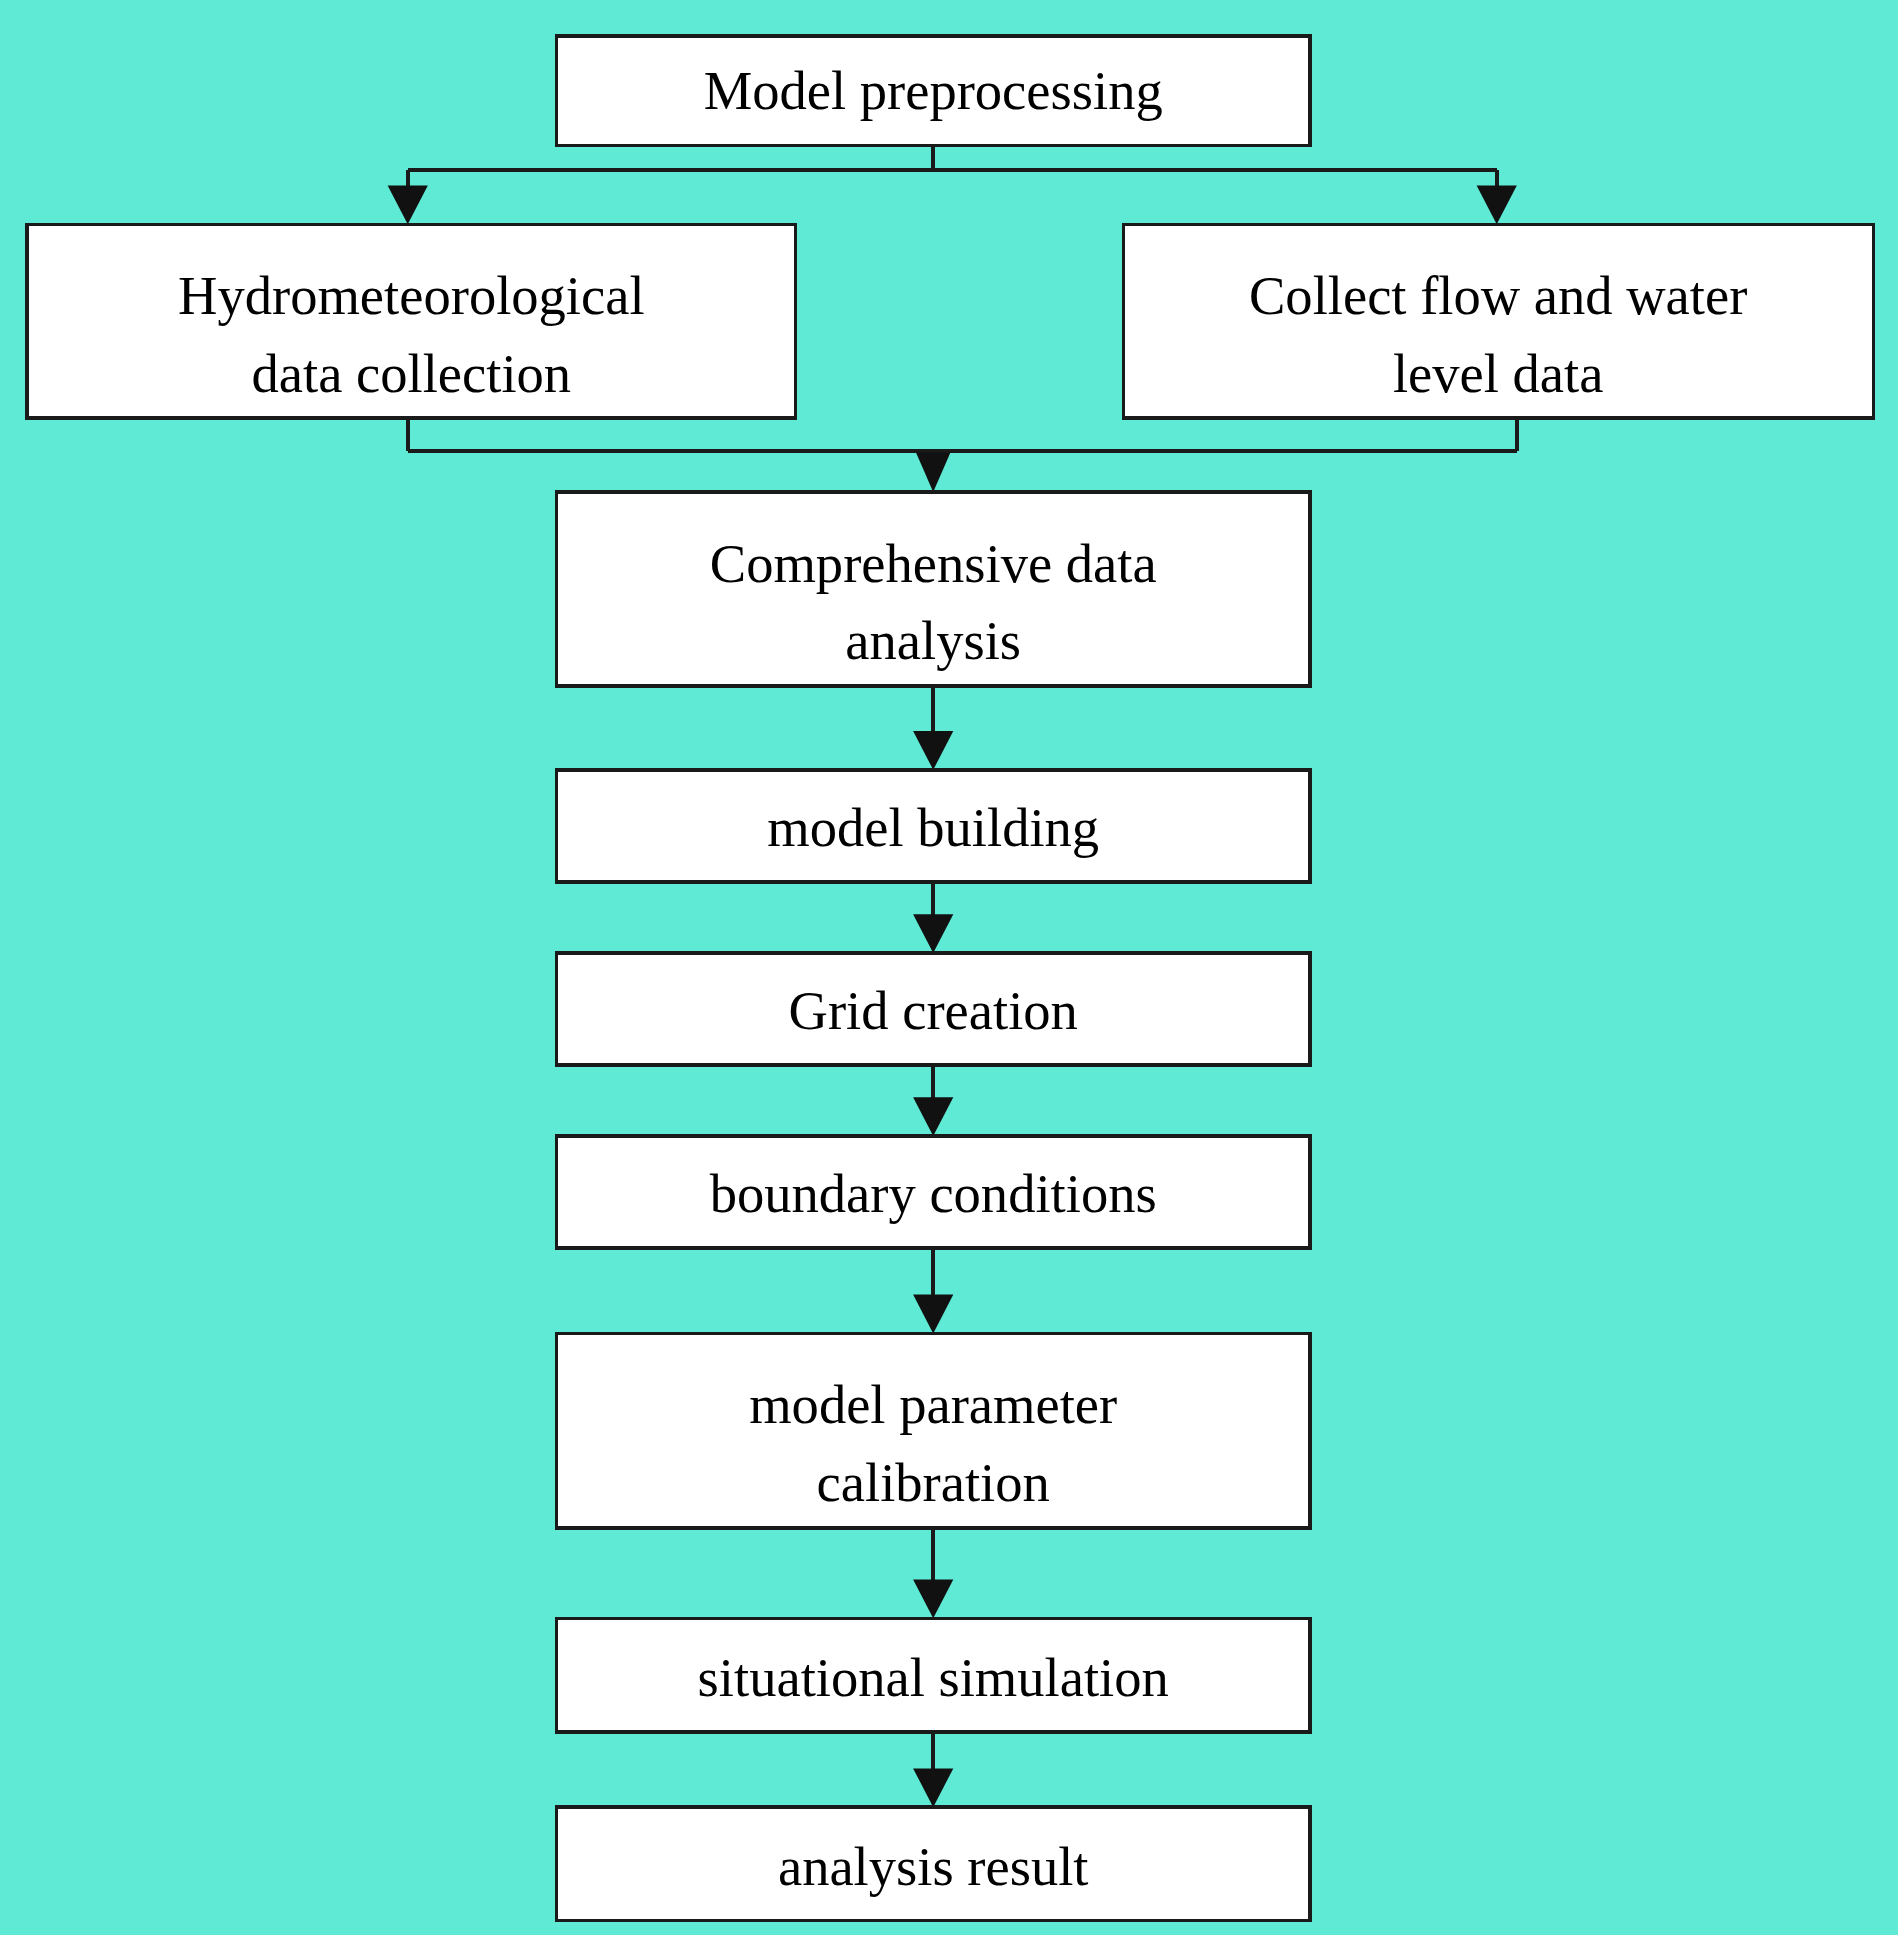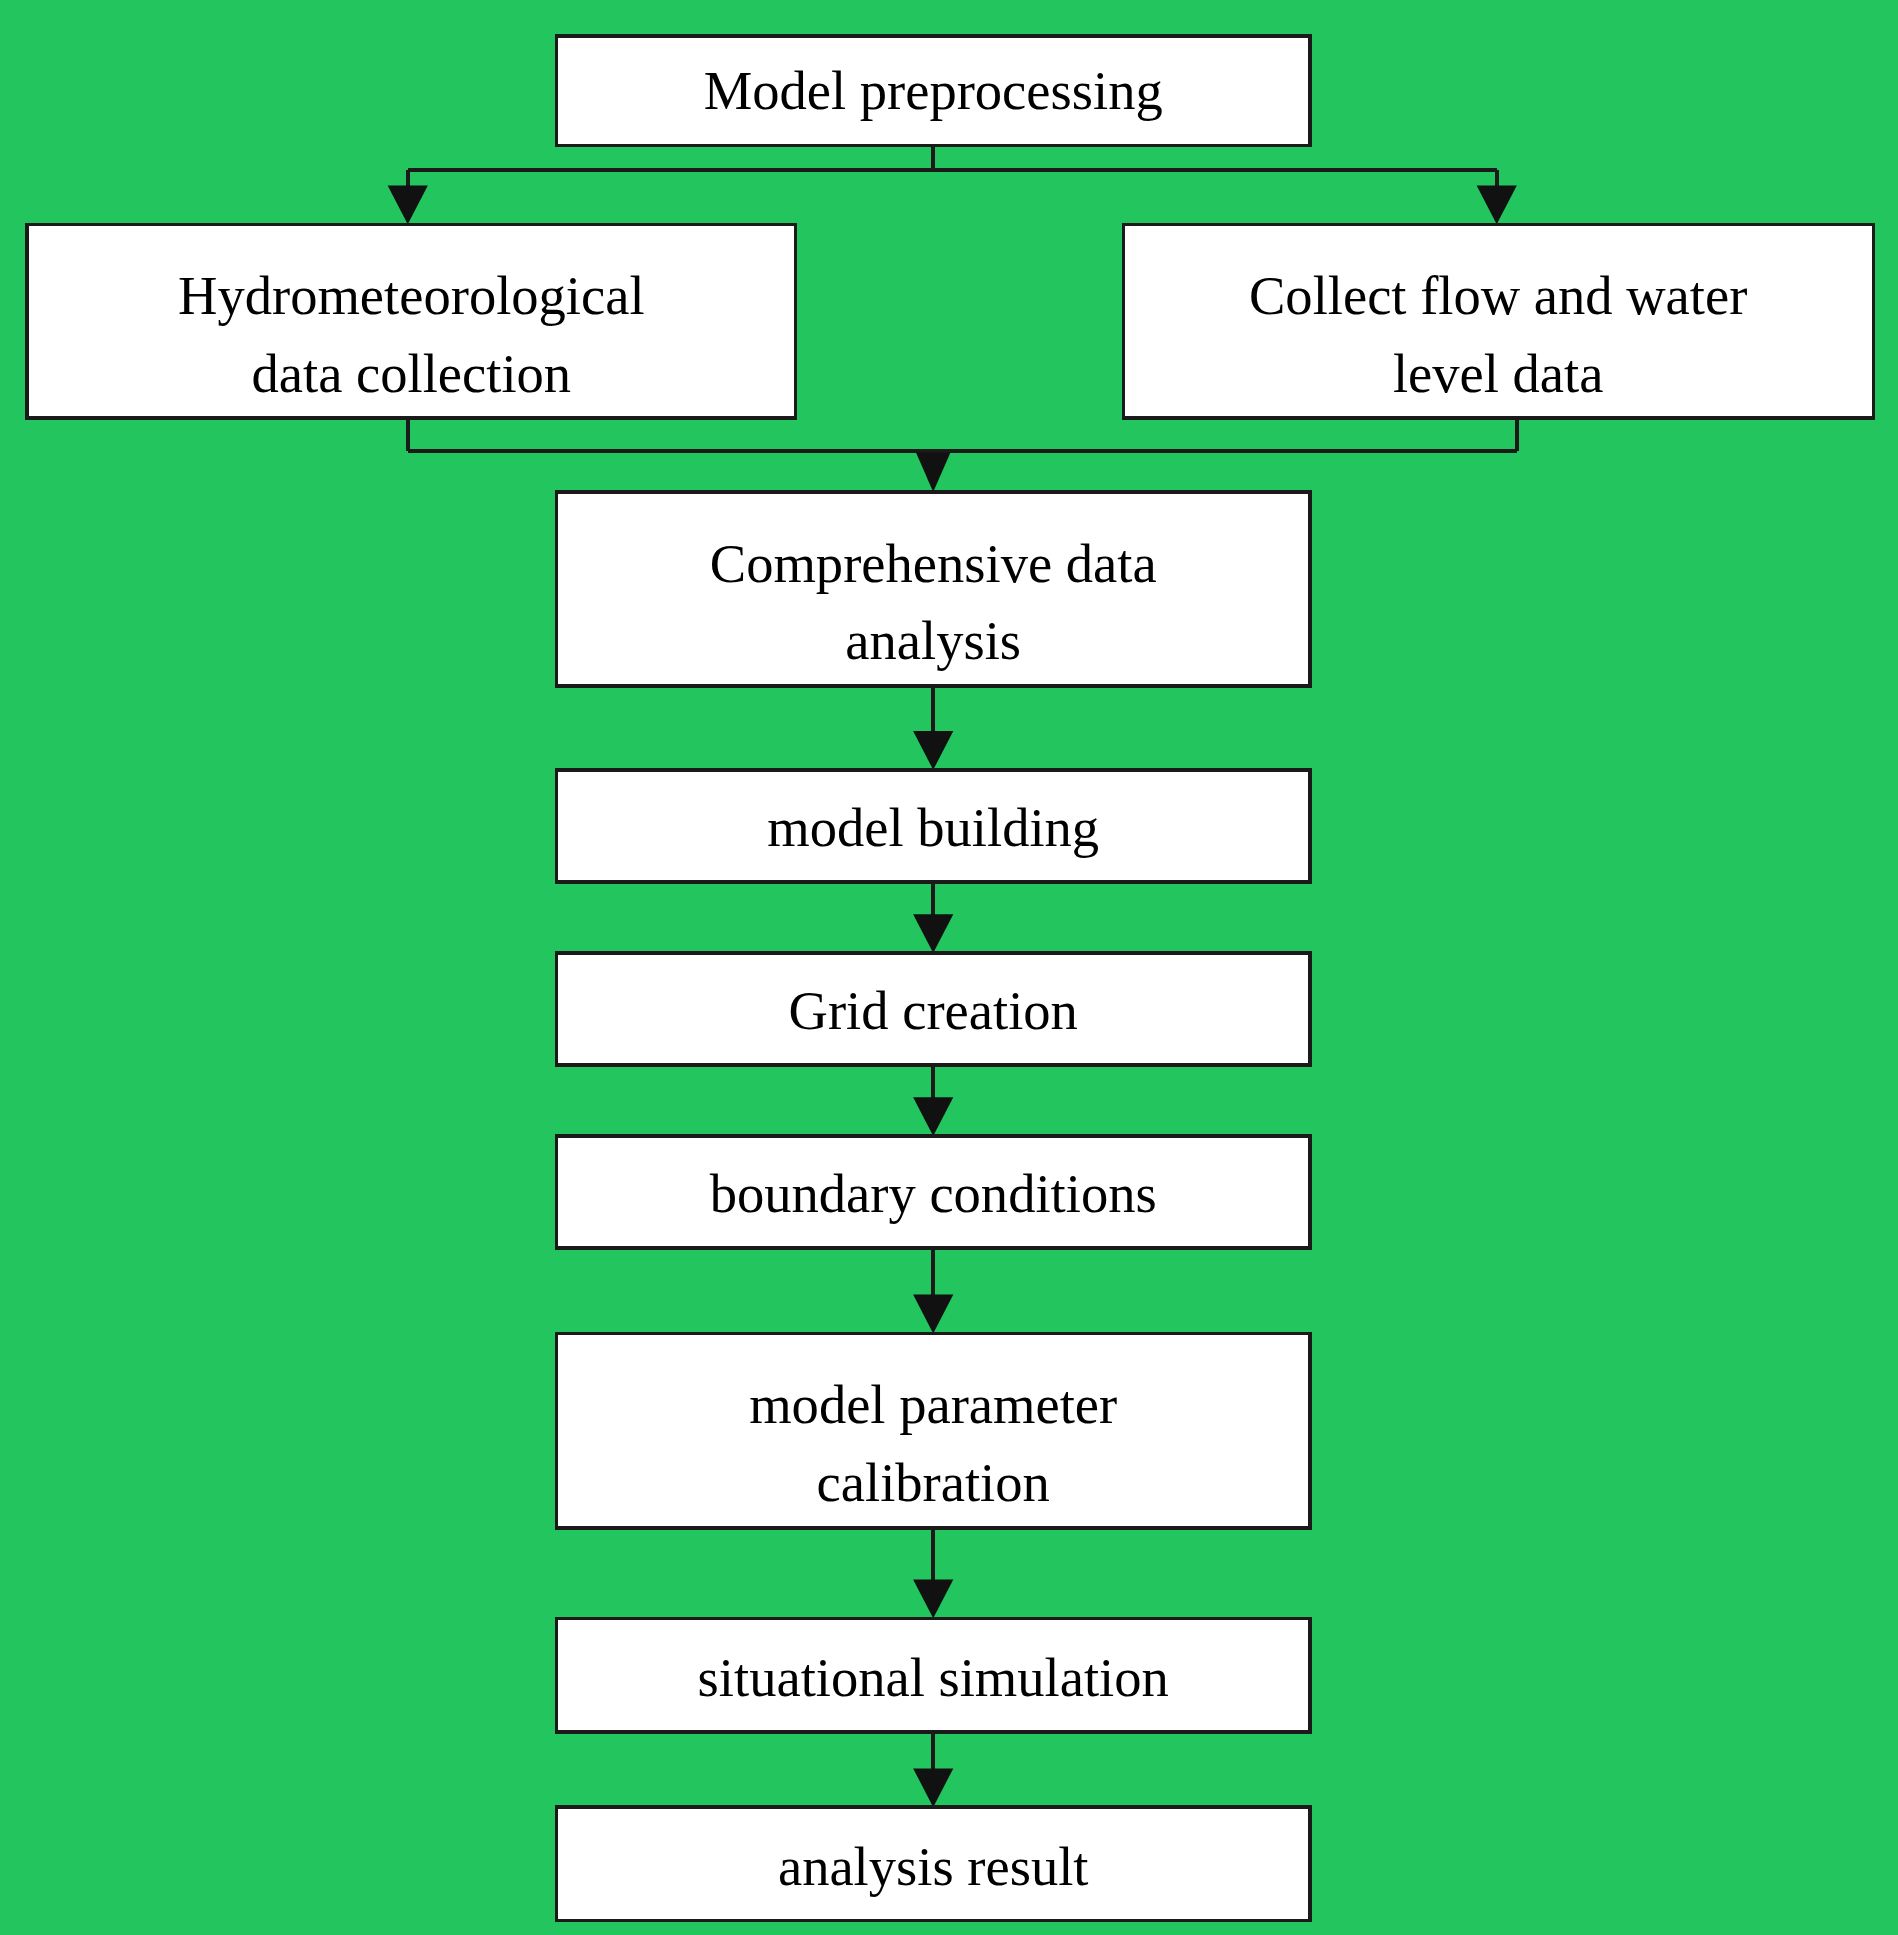--- a/index.html
+++ b/index.html
@@ -11,21 +11,21 @@
   body {
     width: 1898px;
     height: 1936px;
     overflow: hidden;
     font-family: "Liberation Serif", "DejaVu Serif", serif;
   }
   #flow-root {
     position: relative;
     width: 1898px;
     height: 1936px;
-    background: #22c55e;
+    background: #5eead4;
   }
   svg#flow-svg {
     position: absolute;
     left: 0;
     top: 0;
     width: 1898px;
     height: 1936px;
     display: block;
   }
   .node-rect {

